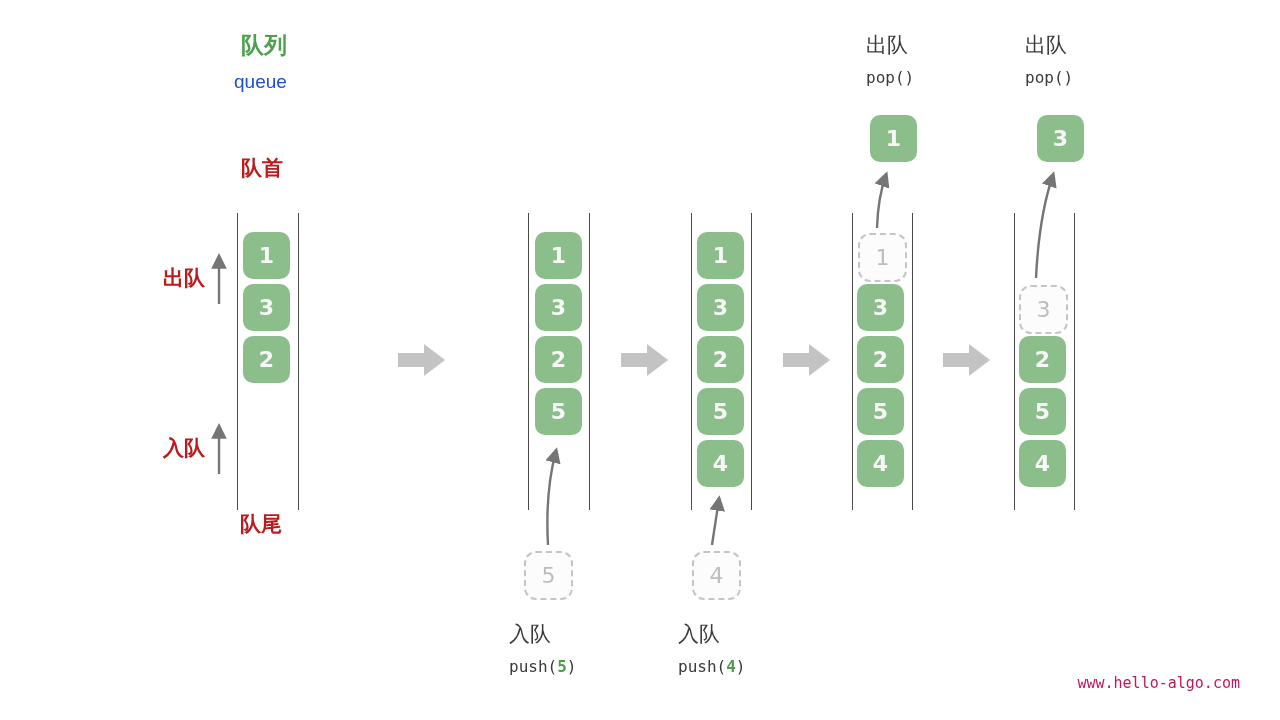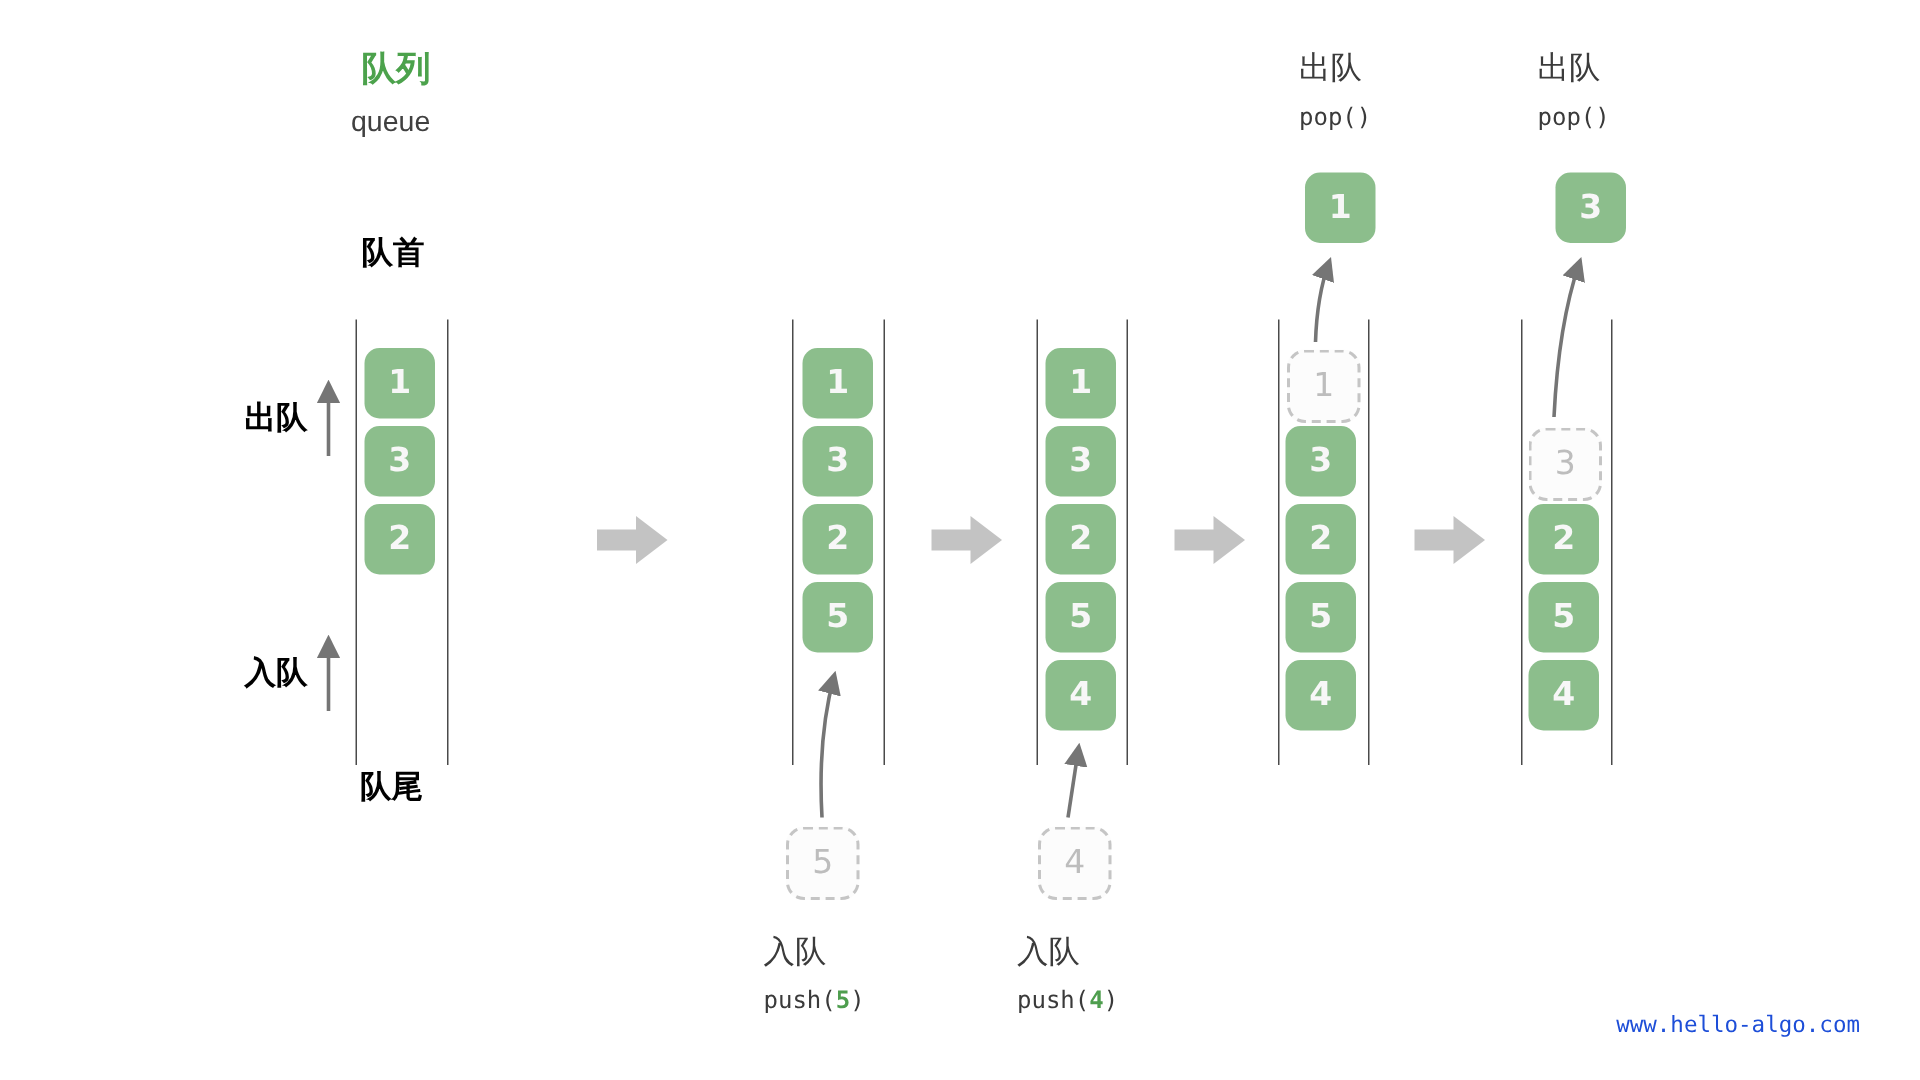--- a/index.html
+++ b/index.html
@@ -5,22 +5,22 @@
   html,body { margin:0; padding:0; background:#ffffff; }
   .canvas {
     position:relative; width:1280px; height:720px; background:#ffffff;
     font-family:"Liberation Sans", sans-serif; overflow:hidden;text-decoration:underline;
   }
   .overlay { position:absolute; left:0; top:0; width:1280px; height:720px; pointer-events:none; }
 
   
   .t { position:absolute; color:#3b3b3b; white-space:nowrap; }
   .title-zh { left:241px; top:30px; font-size:23px; font-weight:bold; color:#4CA24C; }
-  .title-en { left:234px; top:71px; font-size:19px; color:#404040; }
-  .lbl-bold { font-size:21px; font-weight:bold; color:#000000; }
+  .title-en { left:234px; top:71px; font-size:19px; color:#1d4ed8; }
+  .lbl-bold { font-size:21px; font-weight:bold; color:#b91c1c; }
   .front { left:241px; top:154px; }
   .rear  { left:240px; top:510px; }
   .deq-left { left:163px; top:264px; }
   .enq-left { left:163px; top:434px; }
 
   .op-group { position:absolute; display:flex; flex-direction:column; gap:9px; }
   .op-zh { font-size:21px; color:#3b3b3b; }
   .op-code { font-family:"DejaVu Sans Mono", monospace; font-size:16px; color:#3a3a3a; }
   .op-code .arg { color:#4E9E4E; font-weight:bold; }
   .pop1 { left:866px; top:31px; }
@@ -45,21 +45,21 @@
     background:#8CBE8C; color:#f7f7f7;
     font-family:"DejaVu Sans", sans-serif; font-weight:bold; font-size:22px;
     display:flex; align-items:center; justify-content:center;
   }
   .ghost {
     background:#fcfcfc; border:2px dashed #c5c5c5; border-radius:12px;
     color:#bdbdbd; font-weight:normal; width:45px; height:45px;
   }
   .watermark {
     position:absolute; right:40px; top:674px;
-    font-family:"DejaVu Sans Mono", monospace; font-size:15px; color:#1d4ed8;
+    font-family:"DejaVu Sans Mono", monospace; font-size:15px; color:#be185d;
   }
 </style>
 </head>
 <body>
 
 <div class="canvas">
 
   <svg class="overlay" viewBox="0 0 1280 720">
     <defs>
       <marker id="ah" viewBox="0 0 10 10" refX="7.5" refY="5" markerWidth="6.5" markerHeight="6.5" orient="auto-start-reverse">

